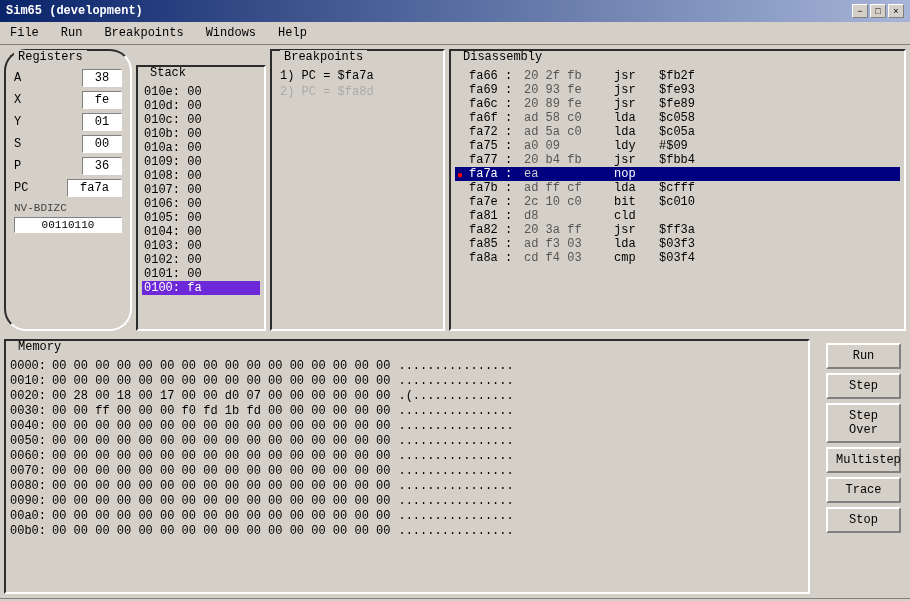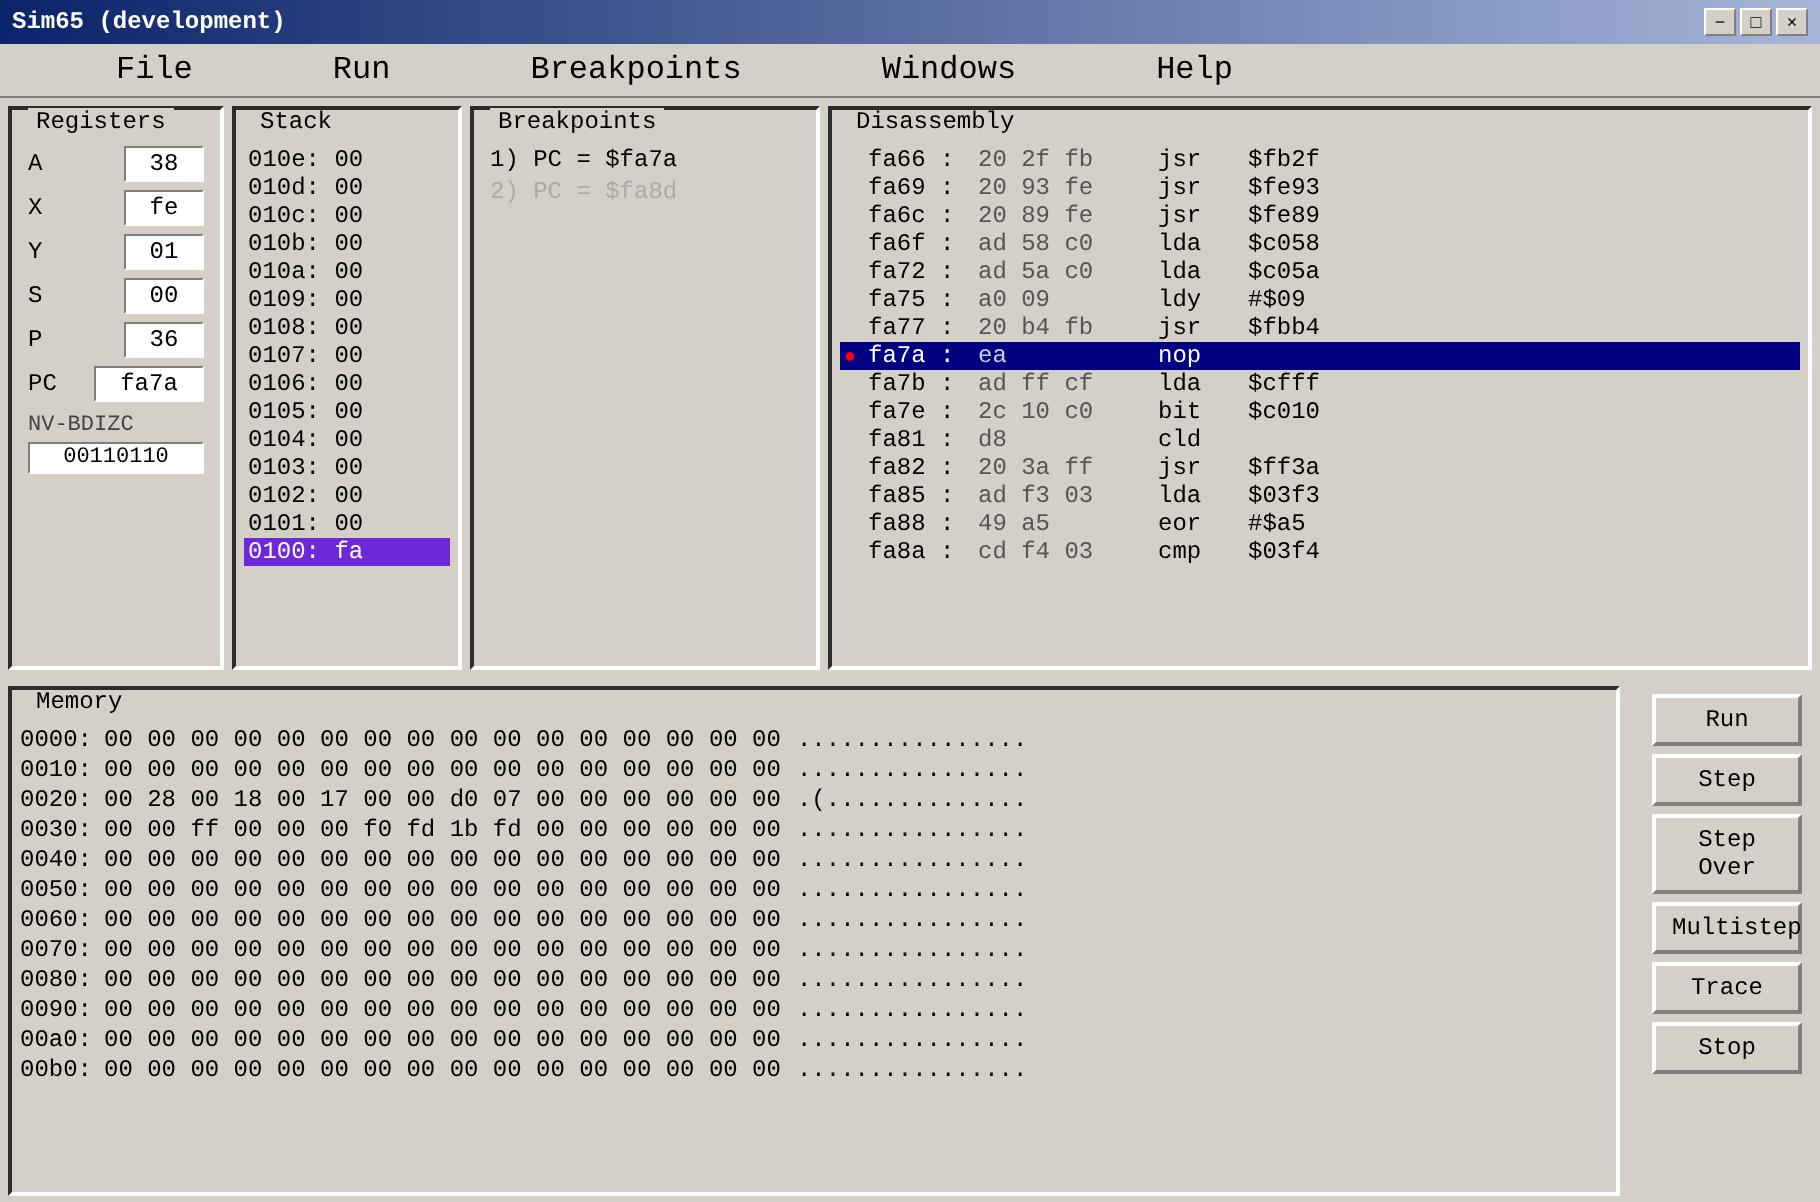--- a/index.html
+++ b/index.html
@@ -37,22 +37,21 @@
     .menu-bar {
       background: #d4d0c8;
       padding: 2px 4px;
       display: flex;
       gap: 10px;
       border-bottom: 1px solid #808080;
     }
     .menu-item {
       padding: 2px 6px;
       cursor: pointer;
-      font-size: 16px;
-      margin-left: 48px;
+      font-size: 12px;
     }
     .main-content {
       display: flex;
       flex-direction: column;
       height: calc(601px - 22px - 26px);
     }
     .top-panels {
       display: flex;
       gap: 4px;
       padding: 4px;
@@ -66,22 +65,23 @@
     }
     .panel-label {
       position: absolute;
       top: -1px;
       left: 8px;
       background: #d4d0c8;
       padding: 0 4px;
       font-size: 12px;
     }
     .registers-panel {
-      width: 108px;
+      width: 128px;
       padding: 18px 8px 8px 8px;
+      border-radius: 22px;
     }
     .register-row {
       display: flex;
       align-items: center;
       justify-content: space-between;
       margin-bottom: 4px;
     }
     .register-label { font-size: 12px; width: 24px; }
     .register-value {
       background: white;
@@ -102,23 +102,24 @@
       background: white;
       border: 1px solid #808080;
       border-color: #808080 #fff #fff #808080;
       padding: 1px 4px;
       font-size: 11px;
       text-align: center;
       width: 100%;
       margin-top: 2px;
     }
     .stack-panel {
-      width: 115px;
+      width: 130px;
       padding: 18px 4px 4px 4px;
       overflow: hidden;
+      margin-top: 16px;
     }
     .stack-content {
       height: 100%;
       overflow-y: auto;
       font-size: 12px;
     }
     .stack-row { white-space: nowrap; padding: 0 2px; }
     .stack-row.highlight { background: #6d28d9; color: white; }
     .breakpoints-panel {
       width: 175px;
@@ -375,27 +376,20 @@
           </div>
           <div class="disasm-row">
             <span class="disasm-bullet"> </span>
             <span class="disasm-addr">fa85 :</span>
             <span class="disasm-bytes">ad f3 03</span>
             <span class="disasm-mnemonic">lda</span>
             <span class="disasm-operand">$03f3</span>
           </div>
           <div class="disasm-row">
             <span class="disasm-bullet"> </span>
-            <span class="disasm-addr">fa88 :</span>
-            <span class="disasm-bytes">49 a5</span>
-            <span class="disasm-mnemonic">eor</span>
-            <span class="disasm-operand">#$a5</span>
-          </div>
-          <div class="disasm-row">
-            <span class="disasm-bullet"> </span>
             <span class="disasm-addr">fa8a :</span>
             <span class="disasm-bytes">cd f4 03</span>
             <span class="disasm-mnemonic">cmp</span>
             <span class="disasm-operand">$03f4</span>
           </div>
         </div>
     </div>
 
   </div>
 

